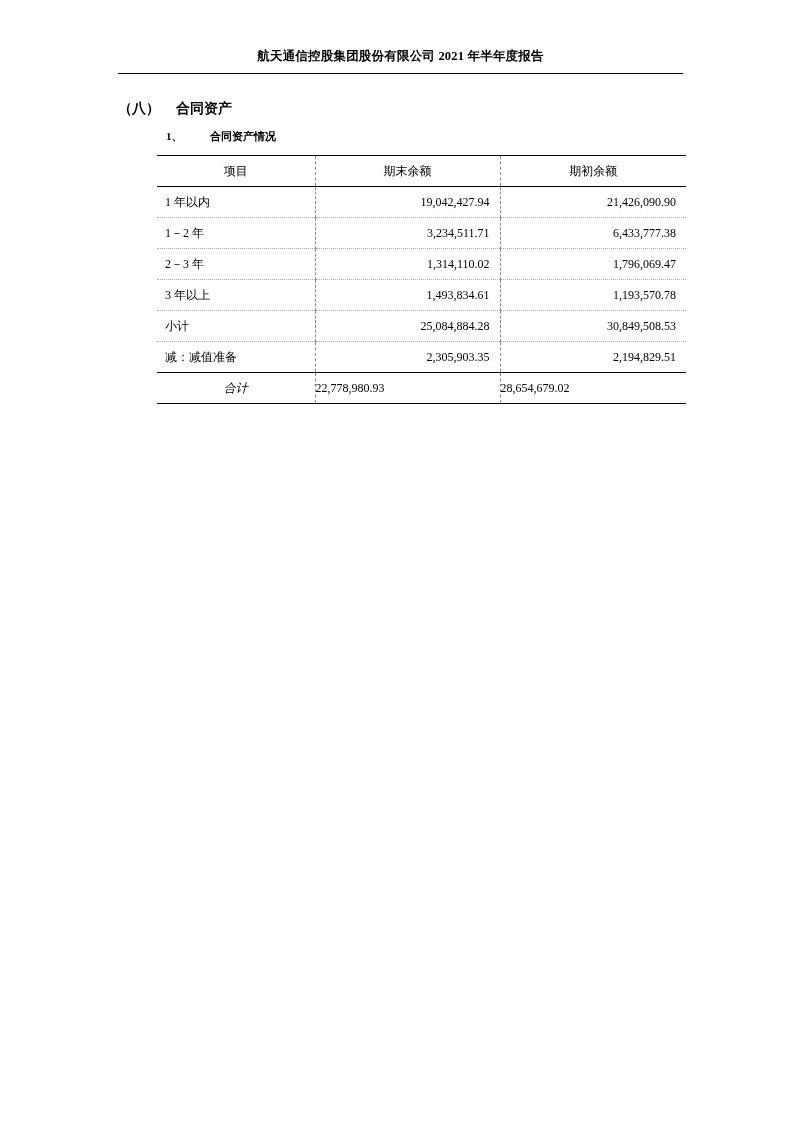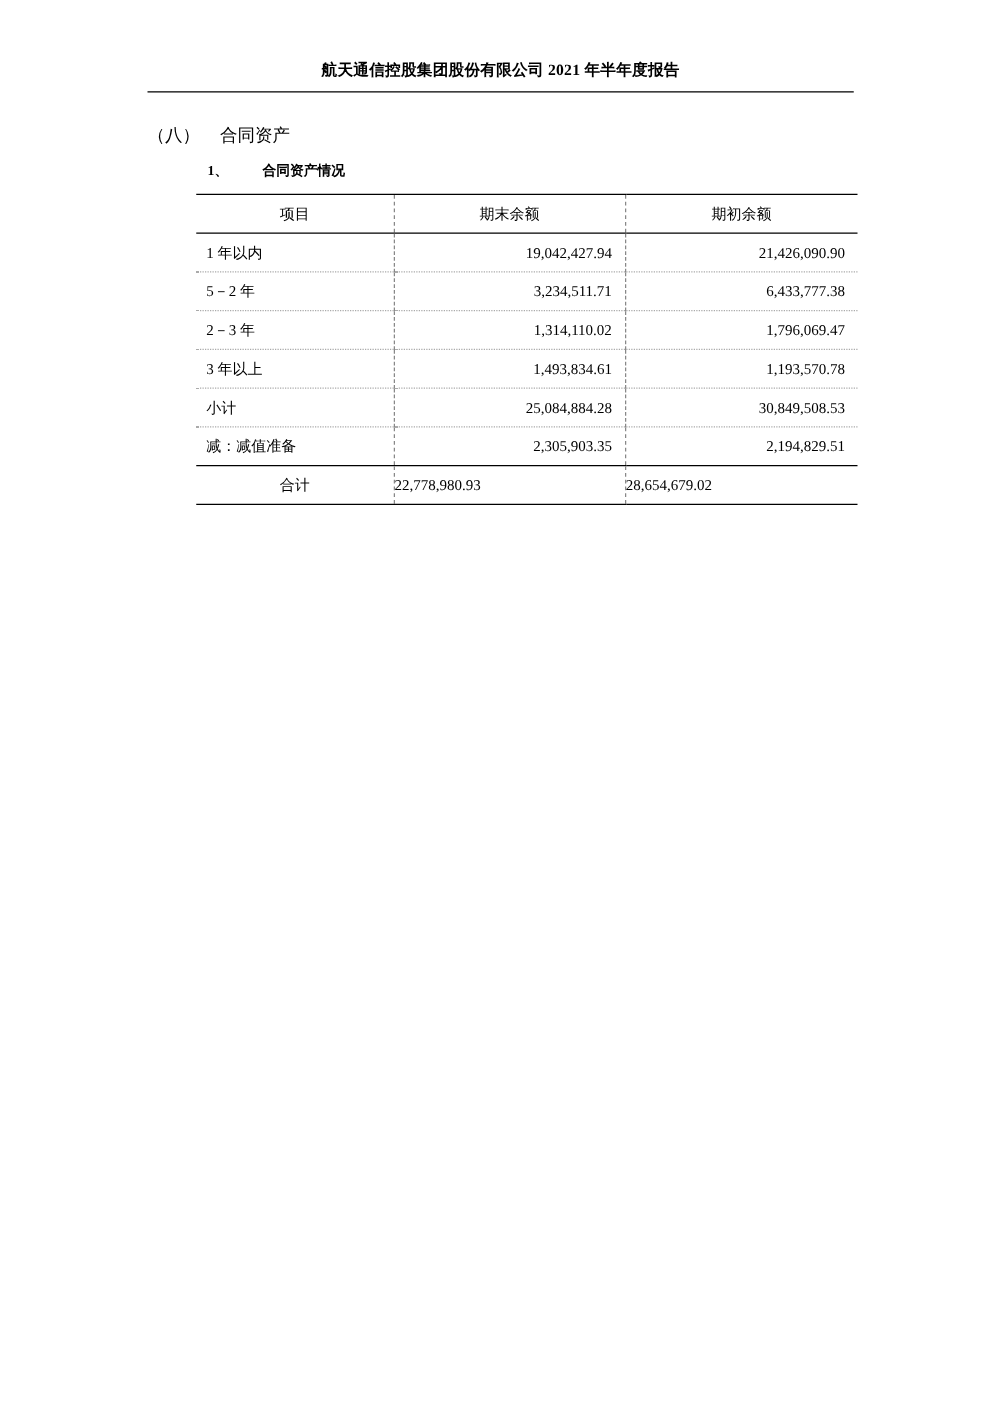--- a/index.html
+++ b/index.html
@@ -42,21 +42,21 @@
     border-top: 1px solid #000000;
     height: 0;
   }
 
   
   .sec-heading {
     position: absolute;
     top: 100px;
     left: 118px;
     font-size: 14px;
-    font-weight: normal;
+    font-weight: bold;
     white-space: nowrap;
   }
   .sec-heading .num {
     display: inline-block;
     width: 58px;
   }
   .sub-heading {
     position: absolute;
     top: 129px;
     left: 166px;
@@ -118,20 +118,21 @@
     border-left: 1px dashed #888;
     white-space: nowrap;
   }
 
   tr.total-row td {
     border-top: 1px solid #000;
     border-bottom: 1.6px solid #000;
   }
   tr.total-row td.lab {
     text-align: center;
+    font-style: italic;
   }
   tr.total-row td.val {
     text-align: left;
     padding-right: 10px;
     border-left: 1px dashed #888;
     white-space: nowrap;
   }
 
   
   .topline td {
@@ -178,21 +179,21 @@
           <td class="hc">期初余额</td>
         </tr>
 
         <tr class="data-row">
           <td class="lab">1 年以内</td>
           <td class="val">19,042,427.94</td>
           <td class="val">21,426,090.90</td>
         </tr>
 
         <tr class="data-row">
-          <td class="lab">5－2 年</td>
+          <td class="lab">1－2 年</td>
           <td class="val">3,234,511.71</td>
           <td class="val">6,433,777.38</td>
         </tr>
 
         <tr class="data-row">
           <td class="lab">2－3 年</td>
           <td class="val">1,314,110.02</td>
           <td class="val">1,796,069.47</td>
         </tr>
 

